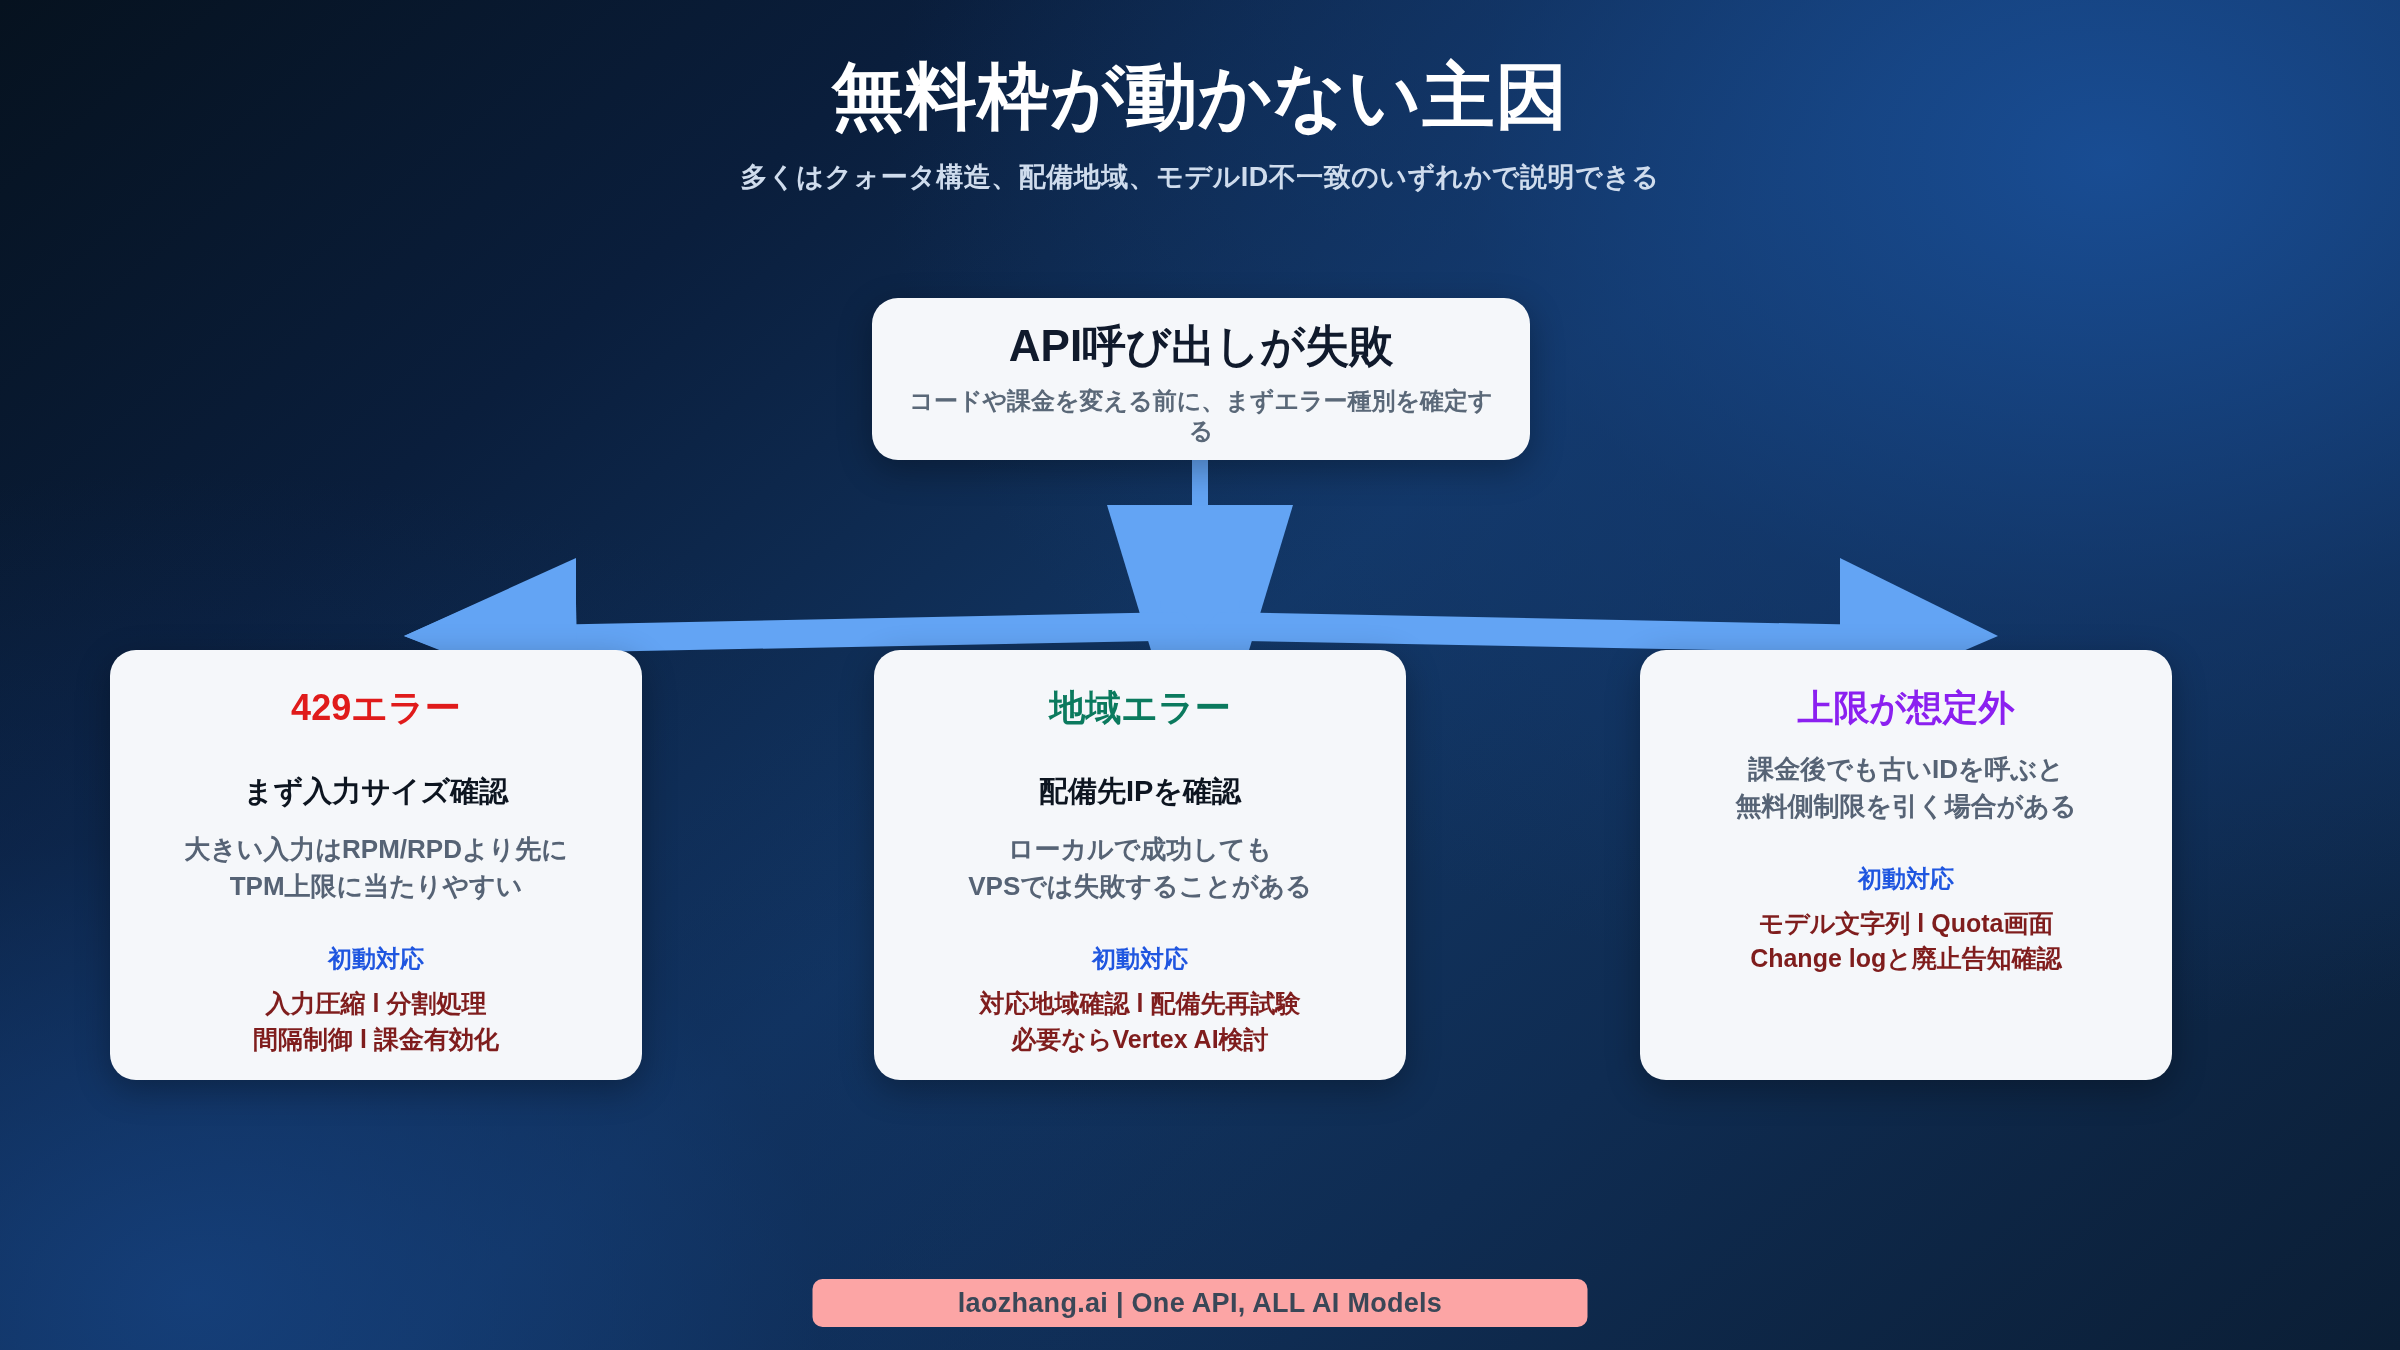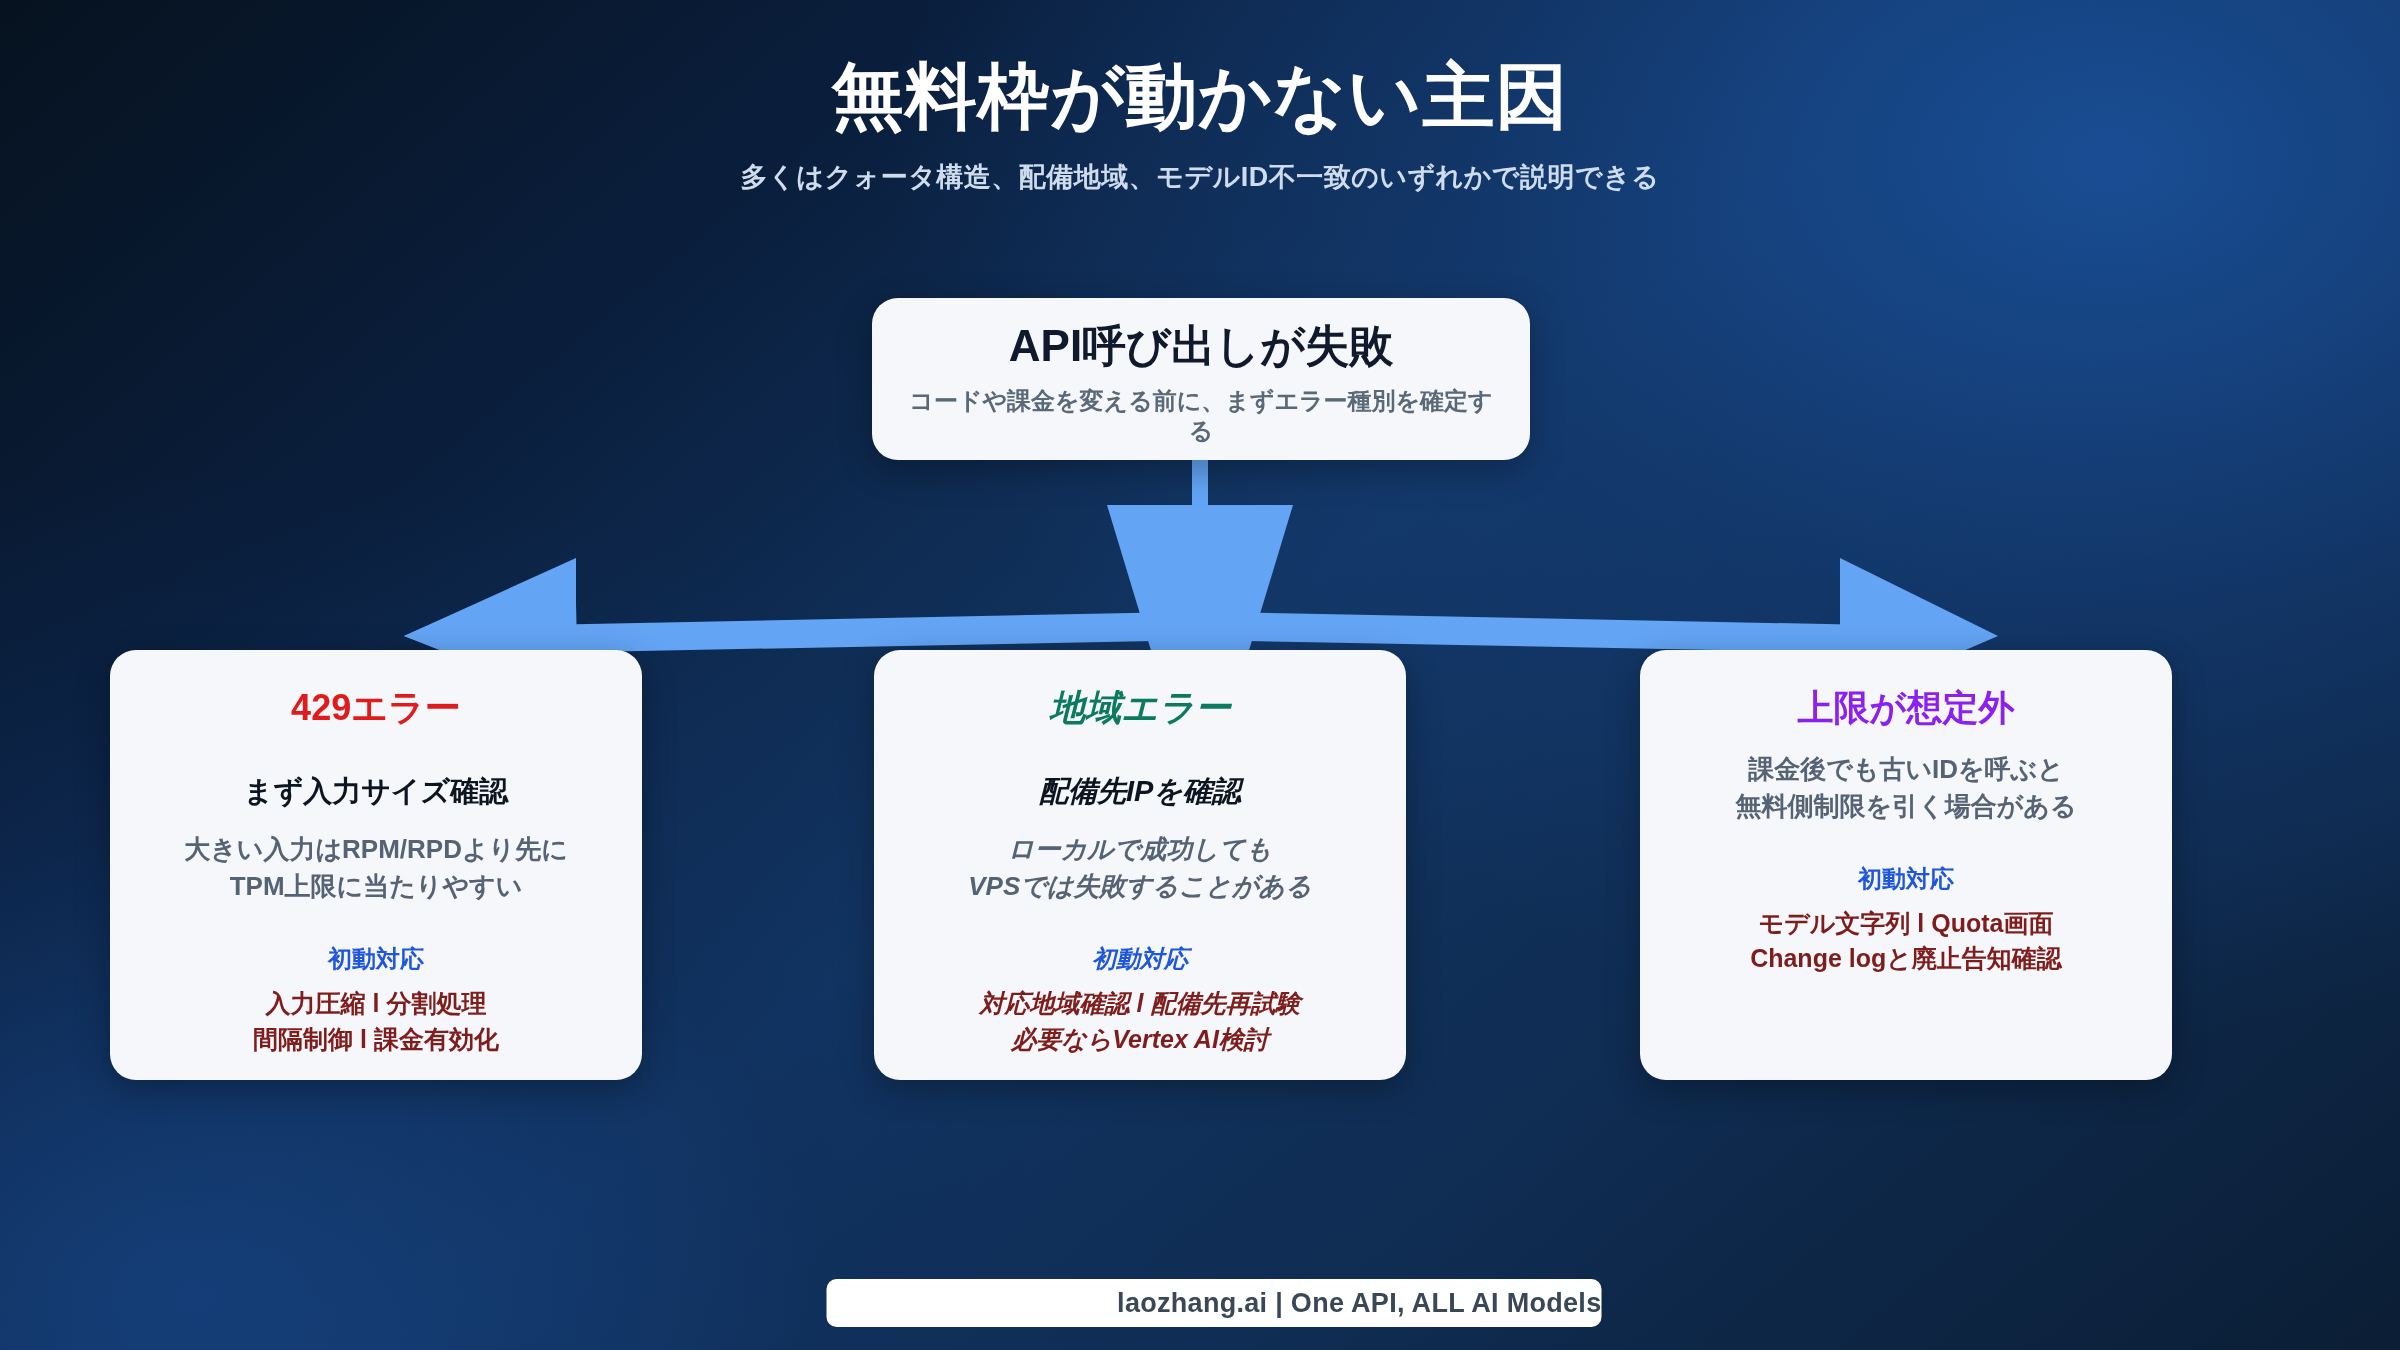--- a/index.html
+++ b/index.html
@@ -107,21 +107,21 @@
   }
 
   .branch-card {
     top: 650px;
     width: 532px;
     height: 430px;
     padding: 36px 34px 0 34px;
     text-align: center;
   }
   #card-429   { left: 110px; }
-  #card-region{ left: 874px; font-style: italic; }
+  #card-region{ left: 874px; }
   #card-limit { left: 1640px; }
 
   .branch-heading {
     font-size: 36px;
     font-weight: bold;
     line-height: 1.2;
   }
   .branch-action {
     margin-top: 44px;
     font-size: 29px;
@@ -155,27 +155,26 @@
   .branch-steps .l2 { display: block; }
 
   
   #footer-badge {
     position: absolute;
     left: 50%;
     transform: translateX(-50%);
     top: 1279px;
     width: 775px;
     height: 48px;
-    background: #ffffff;
+    background: #fca5a5;
     border-radius: 10px;
     display: flex;
     align-items: center;
-    justify-content: flex-end;
+    justify-content: center;
     z-index: 6;
-    margin-left: 14px;
   }
   #footer-text {
     font-size: 27px;
     font-weight: bold;
     color: #3a4757;
     letter-spacing: 0.3px;
   }
 </style>
 </head>
 <body>

